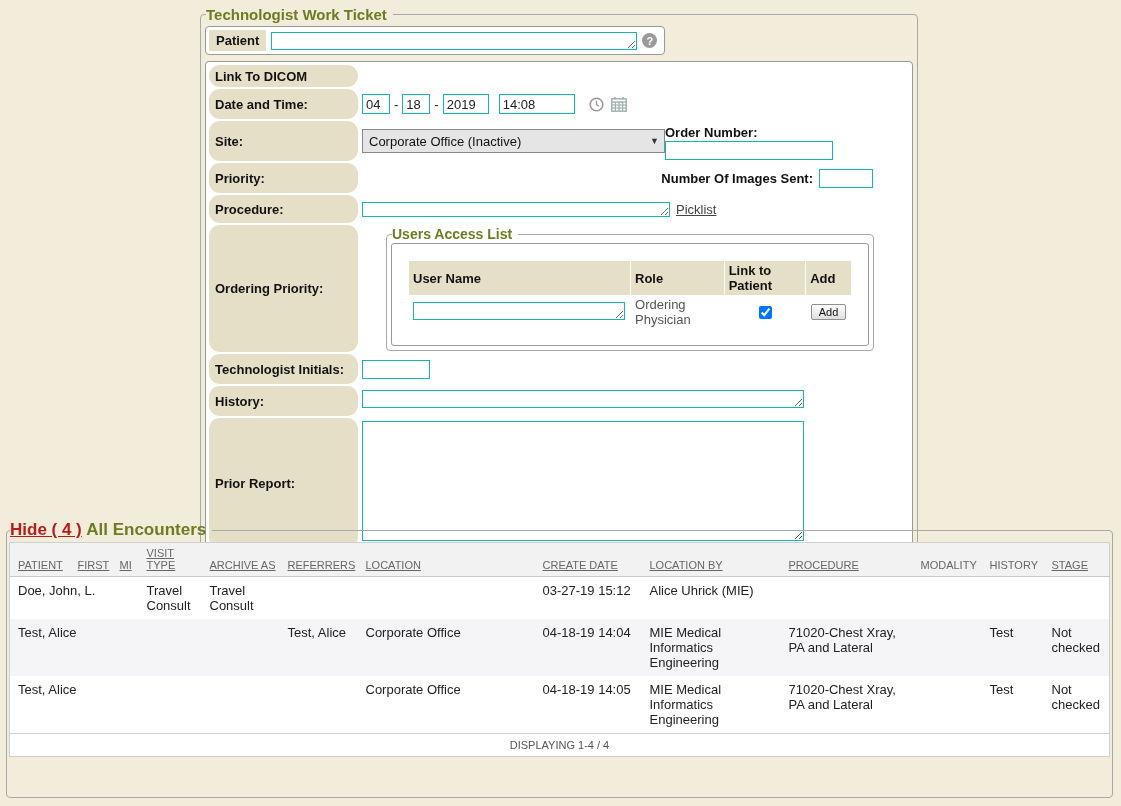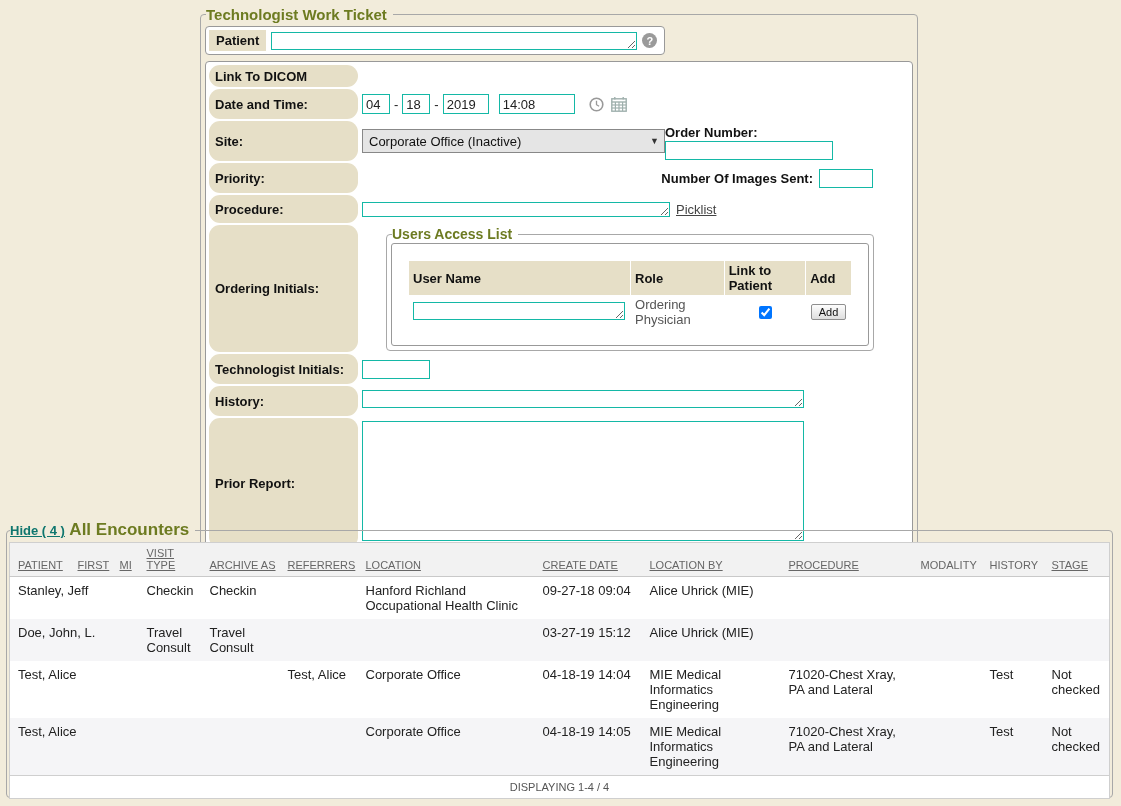--- a/index.html
+++ b/index.html
@@ -70,21 +70,21 @@
     border-radius:2px;background:linear-gradient(#fdfdfd,#dedede);padding:2px 12px;cursor:pointer;}
   .btn-small{font-size:11px;padding:1px 7px;}
   .submit-row{text-align:center;margin-top:5px;}
 
   .in-tech{width:68px;height:19px;}
   .hist-ta{width:442px;height:18px;}
   .prior-ta{width:442px;height:120px;}
 
   
   .enc{position:absolute;left:6px;top:520px;width:1107px;height:278px;box-sizing:border-box;padding:2px 2px 8px;}
-  .enc>legend .hide-link{font-size:13px;font-weight:bold;color:#0f766e;text-decoration:underline;cursor:pointer;}
+  .enc>legend .hide-link{font-size:17px;font-weight:bold;color:#b91c1c;text-decoration:underline;cursor:pointer;}
   .enc>legend .enc-title{font-size:17px;font-weight:bold;color:#6d7b21;}
 
   table.enct{width:100%;border-collapse:collapse;background:#fff;border:1px solid #cfcfcf;table-layout:fixed;}
   table.enct thead th{background:#f2f2f2;color:#666;font-size:11px;font-weight:normal;text-align:left;
     vertical-align:bottom;padding:4px 2px 5px 8px;border-bottom:1px solid #c9c9c9;}
   table.enct thead th.u{text-decoration:underline;cursor:pointer;}
   table.enct tbody td{font-size:13px;color:#222;vertical-align:top;padding:6px 2px 6px 8px;}
   table.enct tbody tr:nth-child(even){background:#f5f5f7;}
   table.enct tfoot td{text-align:center;font-size:11px;color:#555;padding:5px;border-top:1px solid #cfcfcf;background:#fff;}
 </style>
@@ -170,21 +170,21 @@
         <tr class="h22">
           <td class="lbl">Procedure:</td>
           <td class="content">
             <div class="proc-cell">
               <textarea style=""></textarea>
               <a class="picklist">Picklist</a>
             </div>
           </td>
         </tr>
         <tr class="h86">
-          <td class="lbl">Ordering Initials:</td>
+          <td class="lbl">Ordering Priority:</td>
           <td class="content">
             <fieldset class="ual">
               <legend>Users Access List</legend>
               <div class="ual-box">
                 <table class="ualt">
                   <tbody>
                         <tr>
                     <th class="col-user">User Name</th>
                     <th class="col-role">Role</th>
                     <th class="col-link">Link to Patient</th>
@@ -256,33 +256,20 @@
           <th class="u">CREATE DATE</th>
           <th class="u">LOCATION BY</th>
           <th class="u">PROCEDURE</th>
           <th>MODALITY</th>
           <th>HISTORY</th>
           <th class="u">STAGE</th>
         </tr>
       </thead>
       <tbody>
         <tr>
-          <td colspan="3">Stanley, Jeff</td>
-          <td>Checkin</td>
-          <td>Checkin</td>
-          <td></td>
-          <td>Hanford Richland Occupational Health Clinic</td>
-          <td>09-27-18 09:04</td>
-          <td>Alice Uhrick (MIE)</td>
-          <td></td>
-          <td></td>
-          <td></td>
-          <td></td>
-        </tr>
-        <tr>
           <td colspan="3">Doe, John, L.</td>
           <td>Travel Consult</td>
           <td>Travel Consult</td>
           <td></td>
           <td></td>
           <td>03-27-19 15:12</td>
           <td>Alice Uhrick (MIE)</td>
           <td></td>
           <td></td>
           <td></td>

